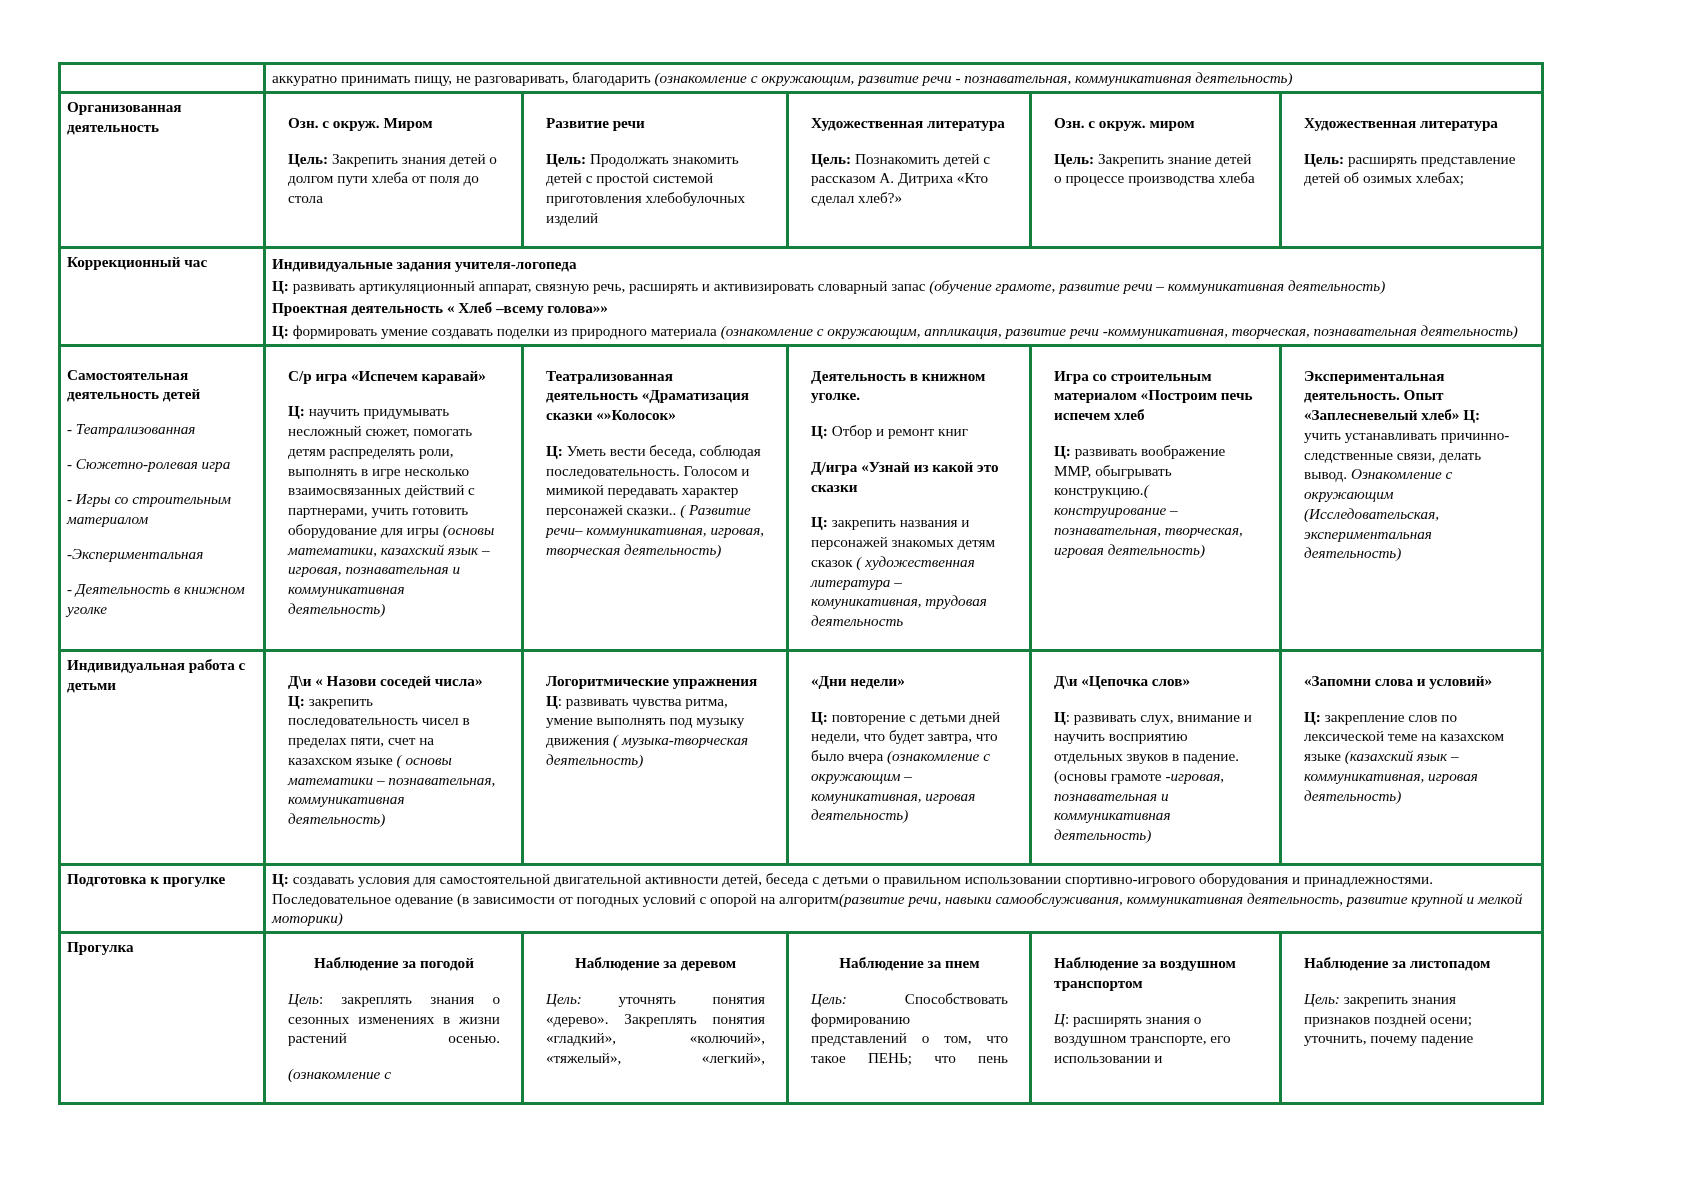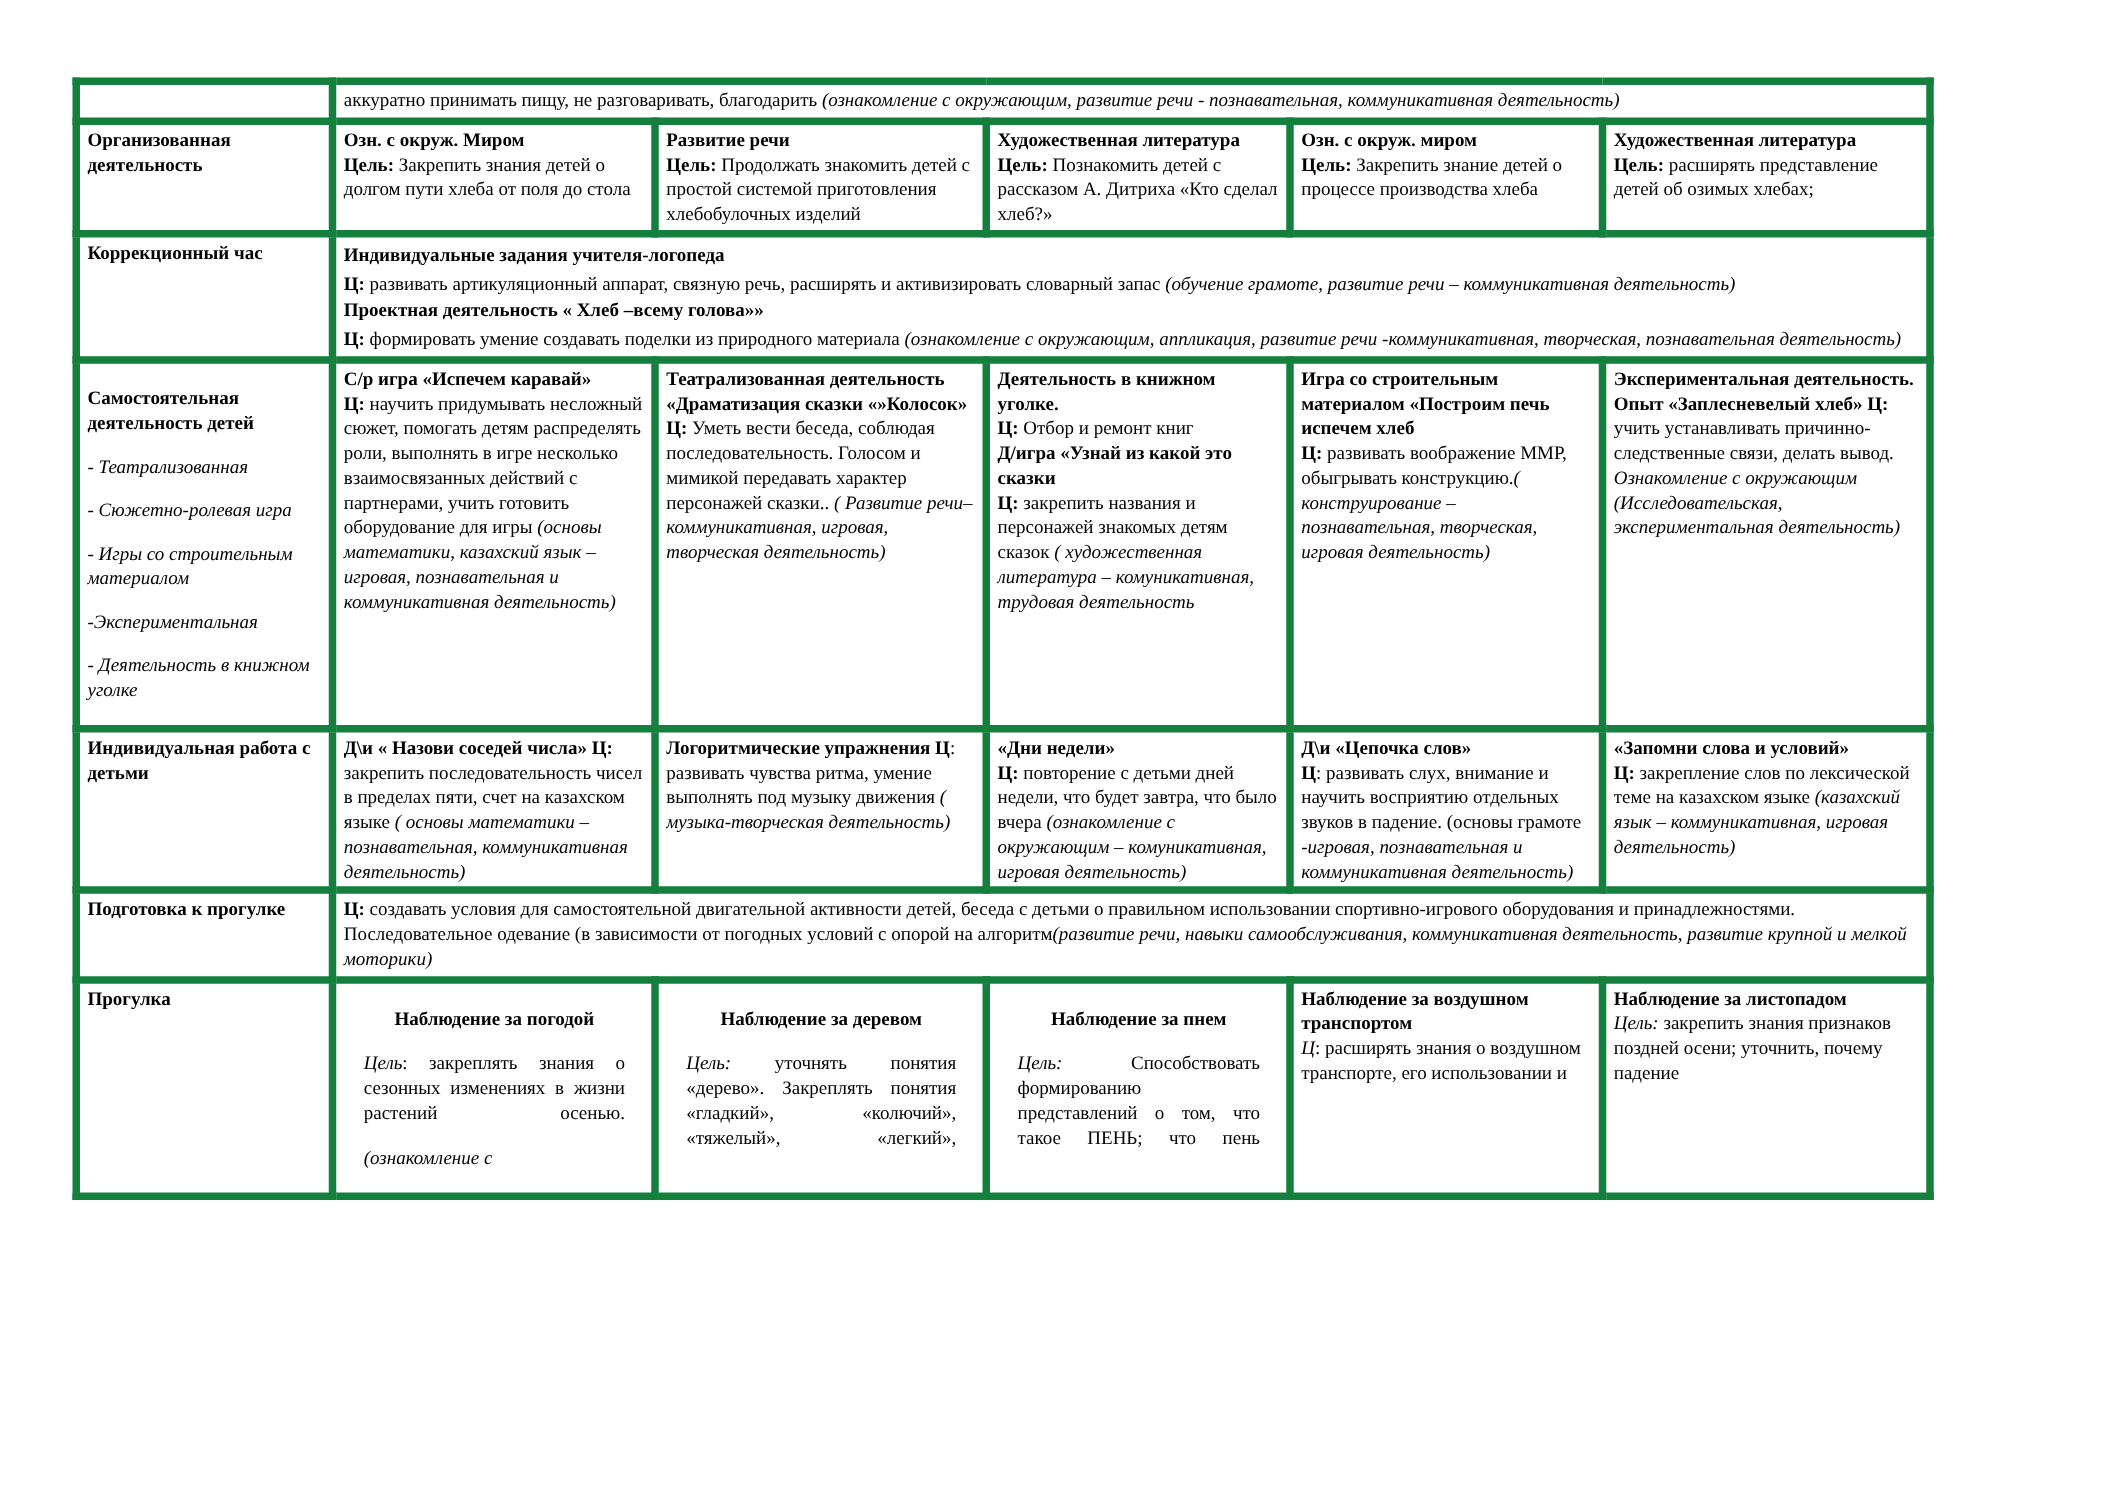--- a/index.html
+++ b/index.html
@@ -24,42 +24,42 @@
     padding: 62px 142px 0 58px;
   }
   table.plan {
     width: 1483px;
     border-collapse: collapse;
     table-layout: fixed;
     font-size: 15.2px;
     line-height: 1.30;
   }
   table.plan td {
-    border: 6px solid #15803d;
+    border: 3px solid #15803d;
     vertical-align: top;
     padding: 3px 5px 2px 6px;
     box-sizing: border-box;
     overflow: hidden;
   }
   
   col.c0 { width: 205px; }
   col.c1 { width: 258px; }
   col.c2 { width: 265px; }
   col.c3 { width: 243px; }
   col.c4 { width: 250px; }
   col.c5 { width: 262px; }
 
   .b   { font-weight: bold; }
   .i   { font-style: italic; }
   .bi  { font-weight: normal; font-style: italic; }
   .center { text-align: center; }
   .just { text-align: justify; text-align-last: justify; }
 
   .rowhead { font-weight: bold; }
-  .cellblock p { margin: 0; }
+  .cellblock p { margin: 16px; }
 
   .merged { padding-left: 8px; padding-right: 8px; }
   .merged .ctr { text-align: left; font-weight: bold; margin: 2px 0 3px 0; }
   .merged p { margin: 0 0 1px 0; }
   .justify-cell { text-align: justify; }
   .justify-cell p { margin: 16px; }
 </style>
 </head>
 <body>
 

